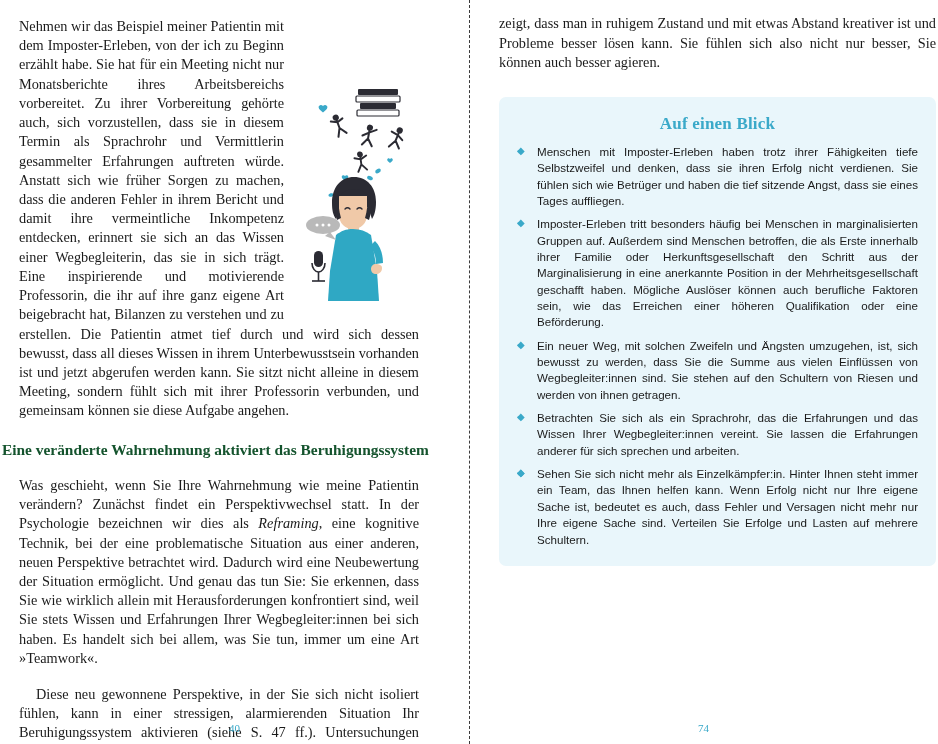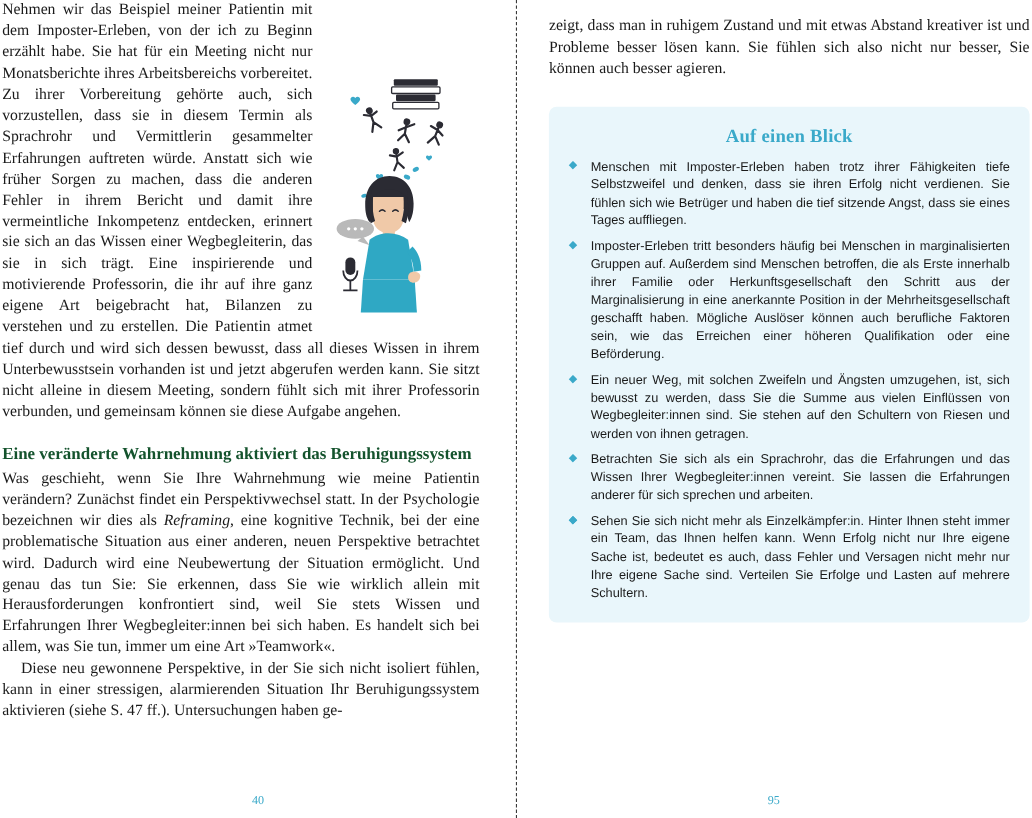--- a/index.html
+++ b/index.html
@@ -43,21 +43,21 @@
     padding: 0 2px 0 30px;
   }
   .body-text {
     font-size: 14.3px;
     line-height: 1.345;
     text-align: justify;
     hyphens: auto;
     -webkit-hyphens: auto;
   }
   .body-text p {
-    margin: 0;
+    margin: 17px;
   }
   .indented {
     text-indent: 17px;
   }
   .figure-wrap {
     float: right;
     width: 140px;
     height: 232px;
     margin: 58px 0 2px 12px;
     position: relative;
@@ -272,16 +272,16 @@
         <li>
           <span class="bullet-icon">◆</span>
         </li>
         <li>
           <span class="bullet-icon">◆</span>
           <span>Sehen Sie sich nicht mehr als Einzelkämpfer:in. Hinter Ihnen steht immer ein Team, das Ihnen helfen kann. Wenn Erfolg nicht nur Ihre eigene Sache ist, bedeutet es auch, dass Fehler und Versagen nicht mehr nur Ihre eigene Sache sind. Verteilen Sie Erfolge und Lasten auf mehrere Schultern.</span>
         </li>
       </ul>
     </div>
 
-    <div class="folio">95</div>
+    <div class="folio">74</div>
   </div>
 
 </div>
 
 </body></html>

